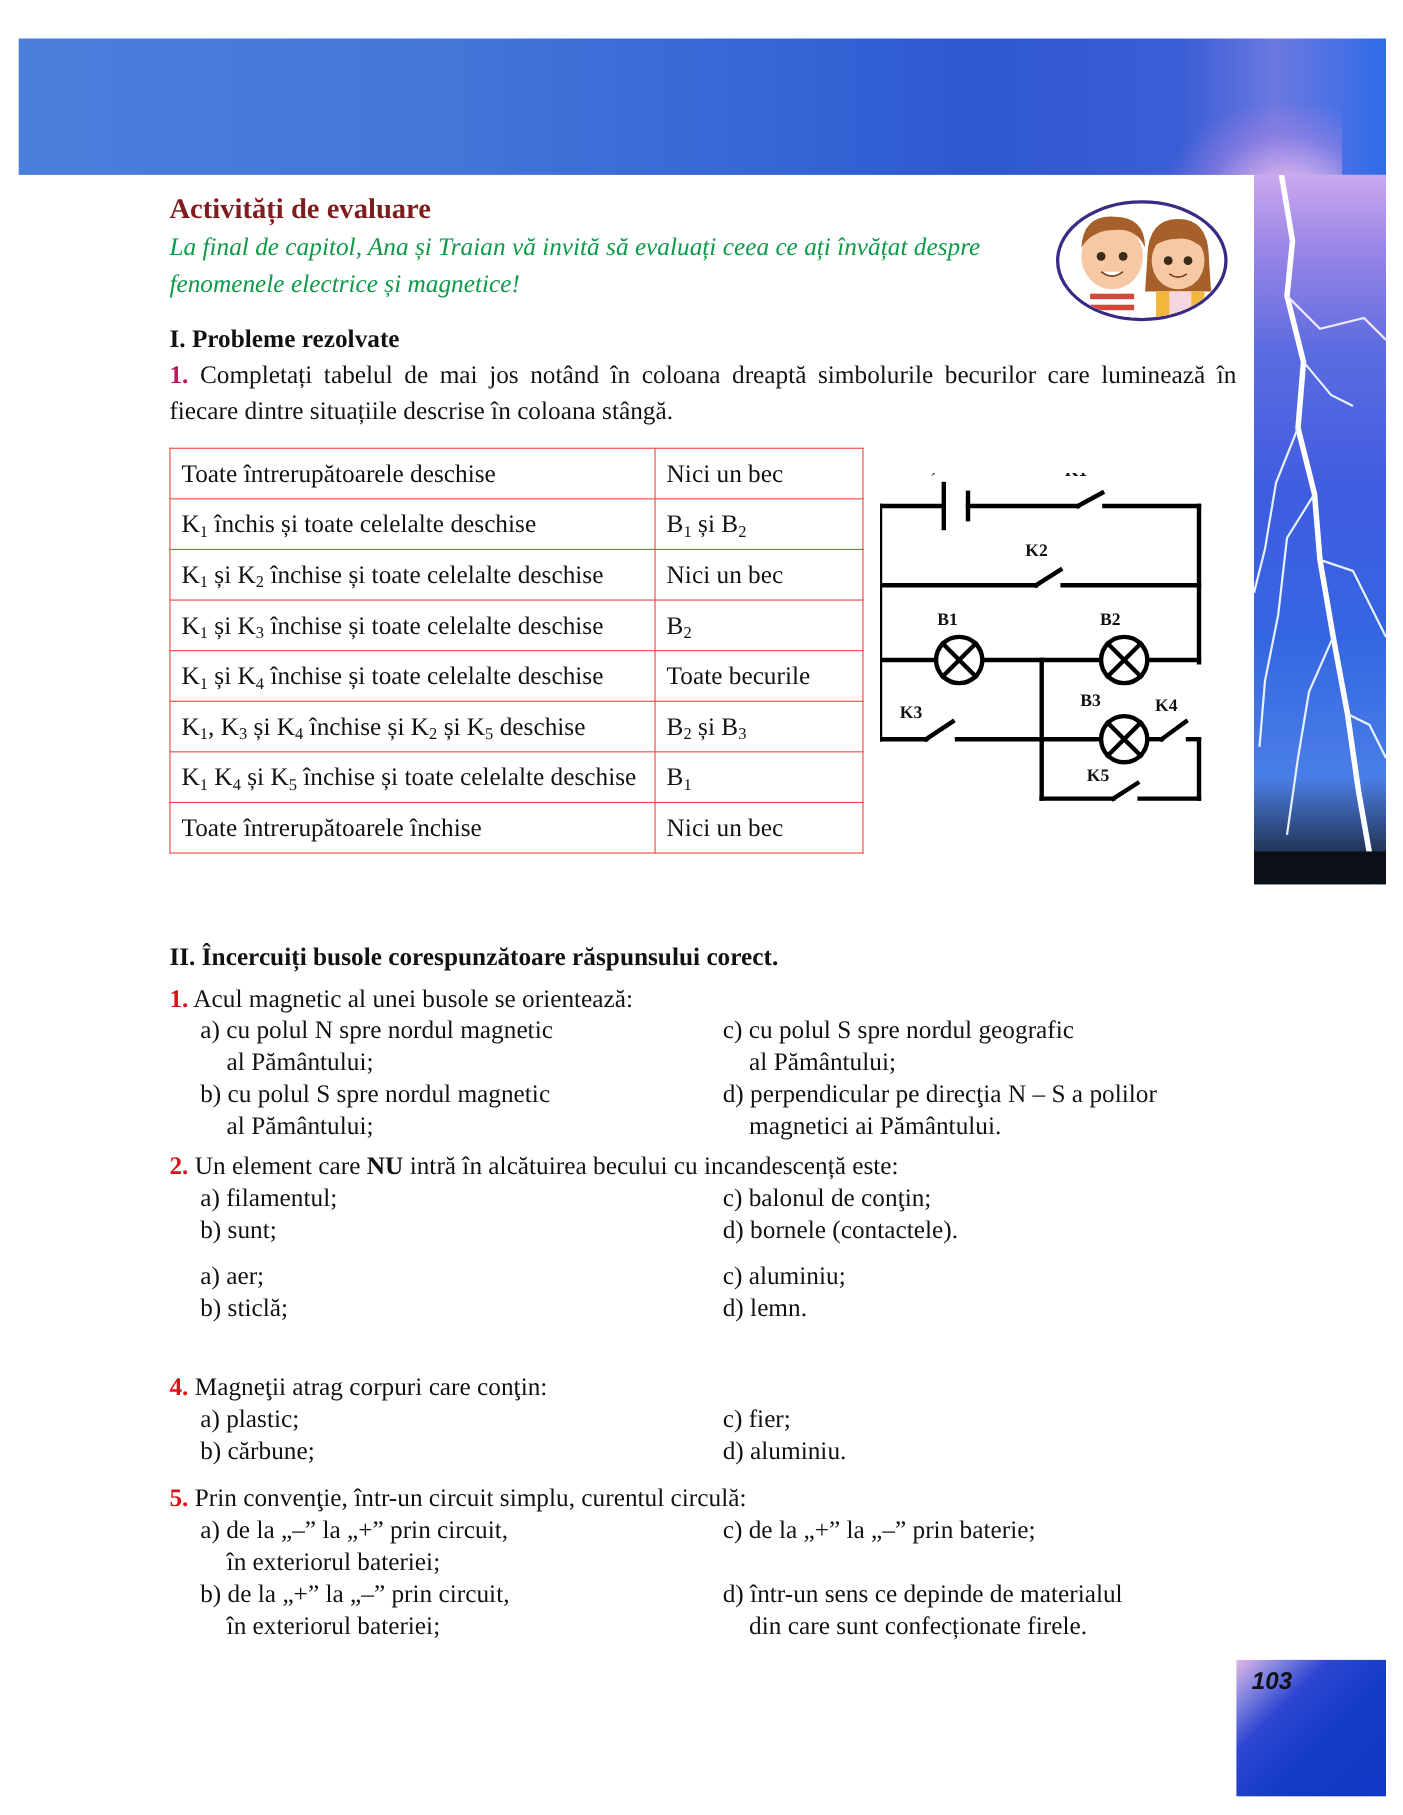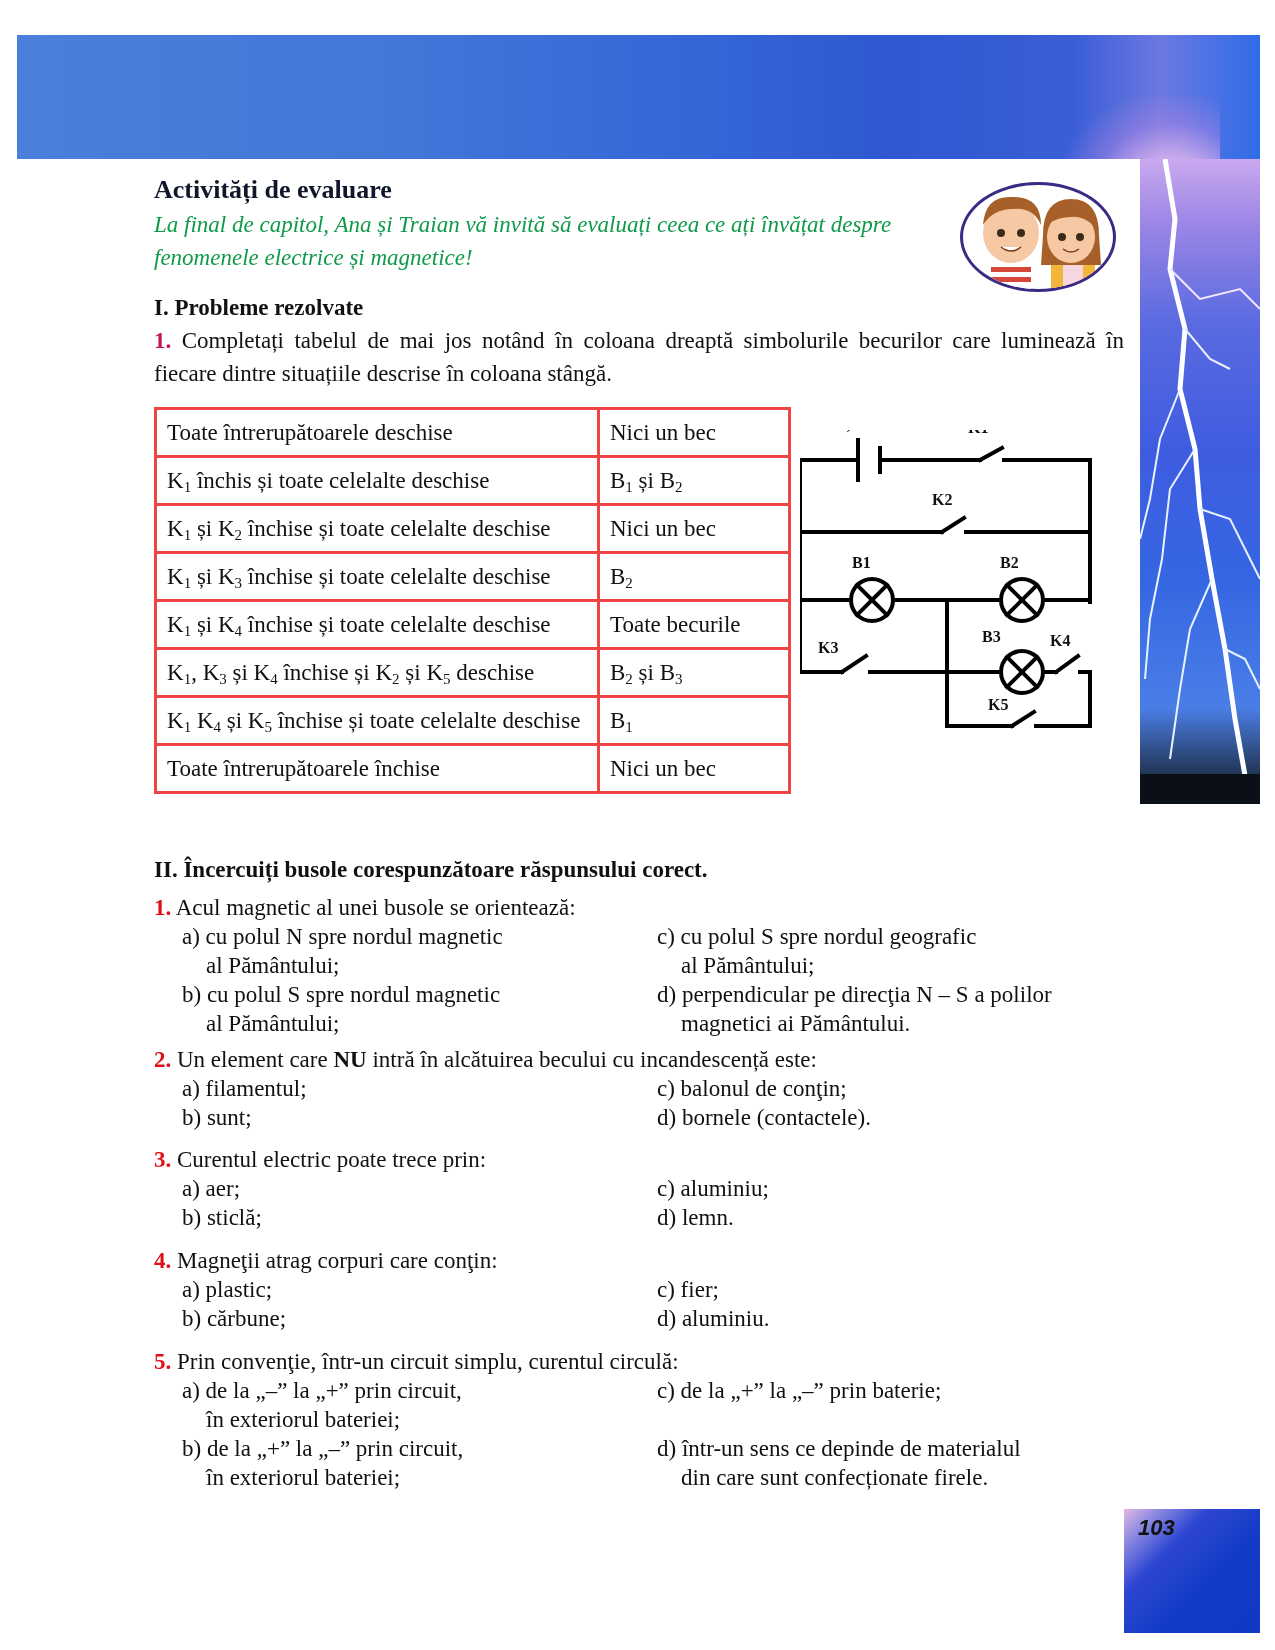--- a/index.html
+++ b/index.html
@@ -24,21 +24,21 @@
   .page-num-box {
     position: absolute; left: 1124px; top: 1509px; width: 136px; height: 124px;
     background: linear-gradient(135deg, #e3b7e6 0%, #8c8ae2 14%, #2f47d2 32%, #123bc6 60%, #1038c6 100%);
   }
   .page-num {
     position: absolute; left: 14px; top: 6px; font-family: "Liberation Sans", "DejaVu Sans", sans-serif;
     font-weight: bold; font-size: 22px; color: #111; font-style: italic;
   }
 
   .title {
-    position: absolute; left: 154px; top: 175px; font-size: 26px; font-weight: bold; color: #0f172a;
+    position: absolute; left: 154px; top: 175px; font-size: 26px; font-weight: bold; color: #7f1d1d;
   }
   .intro {
     position: absolute; left: 154px; top: 208px; width: 780px; font-size: 23px; font-style: italic; color: #0f9a4a; line-height: 33px;
   }
   .kids {
     position: absolute; left: 960px; top: 182px; width: 150px; height: 104px;
     border: 3px solid #3a2a86; border-radius: 50%; overflow: hidden; background: #fff;
   }
 
   .sec1-head {
@@ -47,21 +47,21 @@
   .sec1-q {
     position: absolute; left: 154px; top: 324px; width: 970px; font-size: 23px; line-height: 33px; text-align: justify;
   }
   .num-pink { color: #c0145c; font-weight: bold; }
   .num-red { color: #e0101a; font-weight: bold; }
 
   table.answers {
     position: absolute; left: 154px; top: 407px; border-collapse: collapse; font-size: 23px;
   }
   table.answers td {
-    border: 3px solid #ef4444; padding: 6px 10px; vertical-align: top; line-height: 33px;
+    border: 1px solid #ef4444; padding: 6px 10px; vertical-align: top; line-height: 33px;
   }
   table.answers td.c1 { width: 420px; }
   table.answers td.c2 { width: 168px; }
   sub { font-size: 15px; vertical-align: -4px; line-height: 0; }
 
   .circuit { position: absolute; left: 800px; top: 430px; }
 
   .sec2-head { position: absolute; left: 154px; top: 857px; font-size: 23px; font-weight: bold; }
   .q { position: absolute; left: 154px; font-size: 23px; line-height: 29px; width: 960px; }
   .q .stem { display: block; }
@@ -234,21 +234,20 @@
   <span class="stem"><span class="num-red">2.</span> <span>Un element care </span><b>NU</b><span> intră în alcătuirea becului cu incandescență este:</span></span>
   <div class="opts">
     <span class="opt">a) filamentul;</span>
     <span class="opt">c) balonul de conţin;</span>
     <span class="opt">b) sunt;</span>
     <span class="opt">d) bornele (contactele).</span>
   </div>
 </div>
 
 <div class="q" style="top:1145px;">
-  <span class="stem"><span class="num-red">3.</span> <span>Curentul electric poate trece prin:</span></span>
   <div class="opts">
     <span class="opt">a) aer;</span>
     <span class="opt">c) aluminiu;</span>
     <span class="opt">b) sticlă;</span>
     <span class="opt">d) lemn.</span>
   </div>
 </div>
 
 <div class="q" style="top:1246px;">
   <span class="stem"><span class="num-red">4.</span> <span>Magneţii atrag corpuri care conţin:</span></span>

